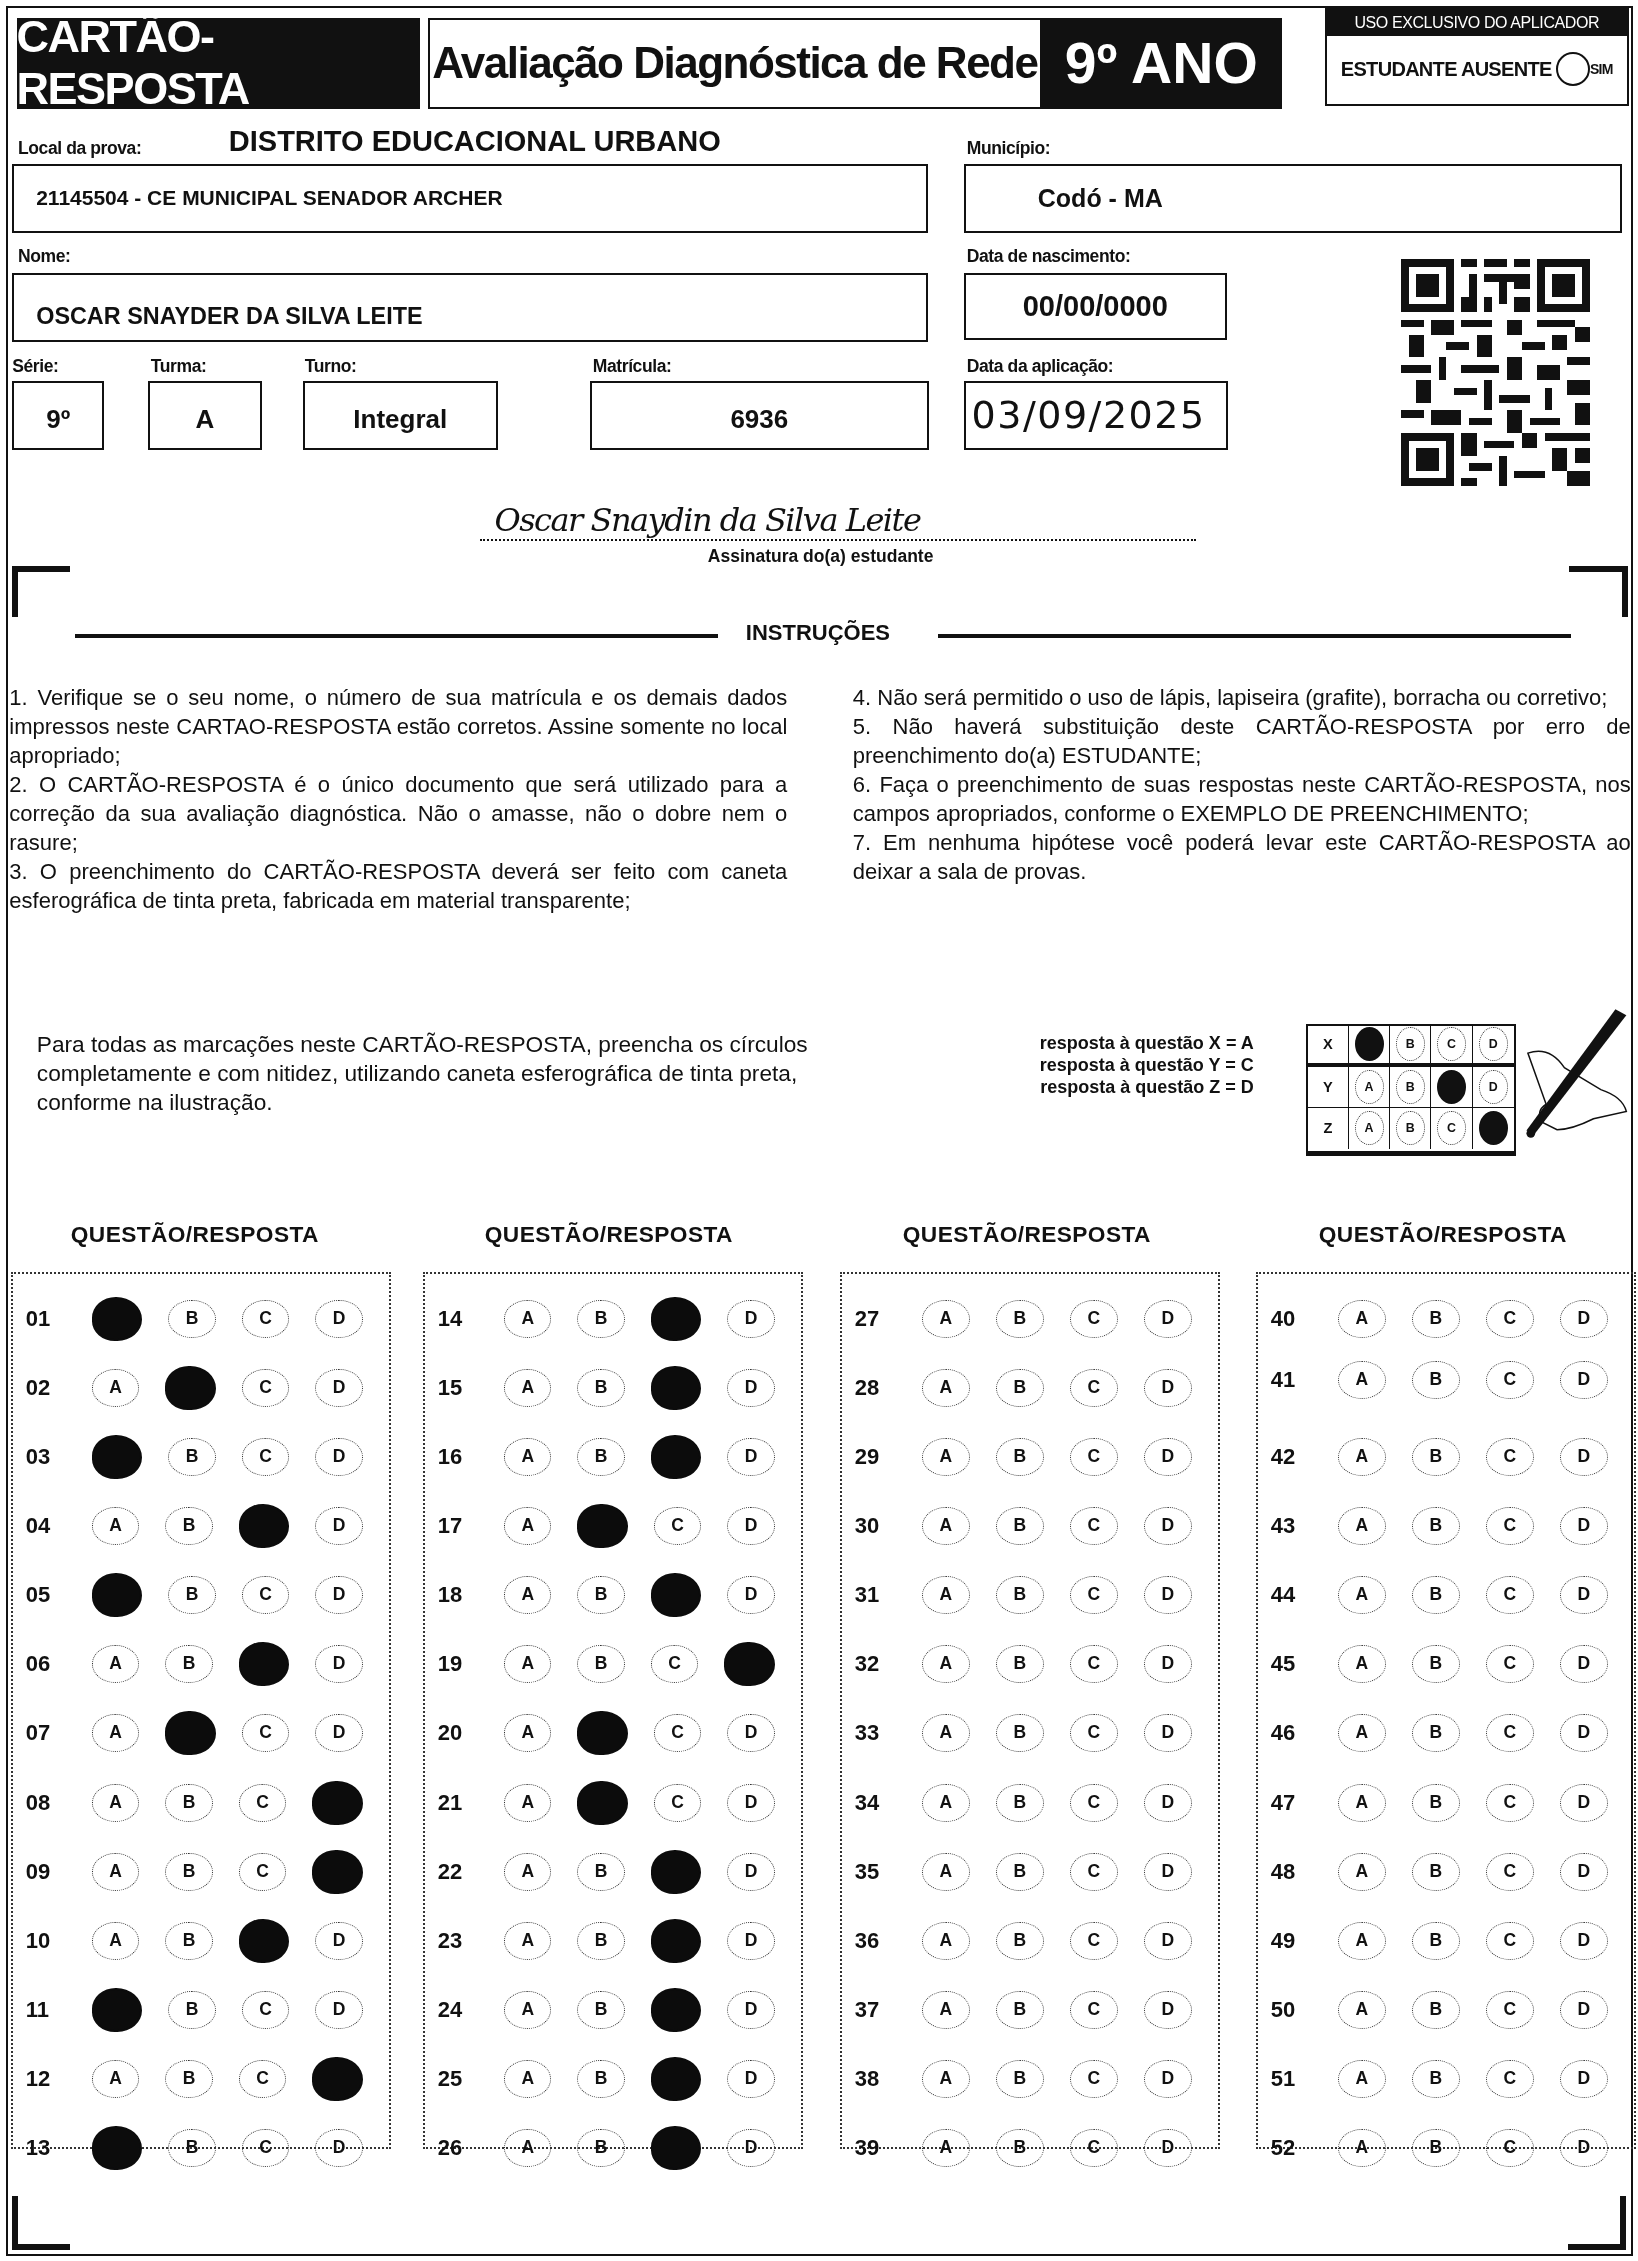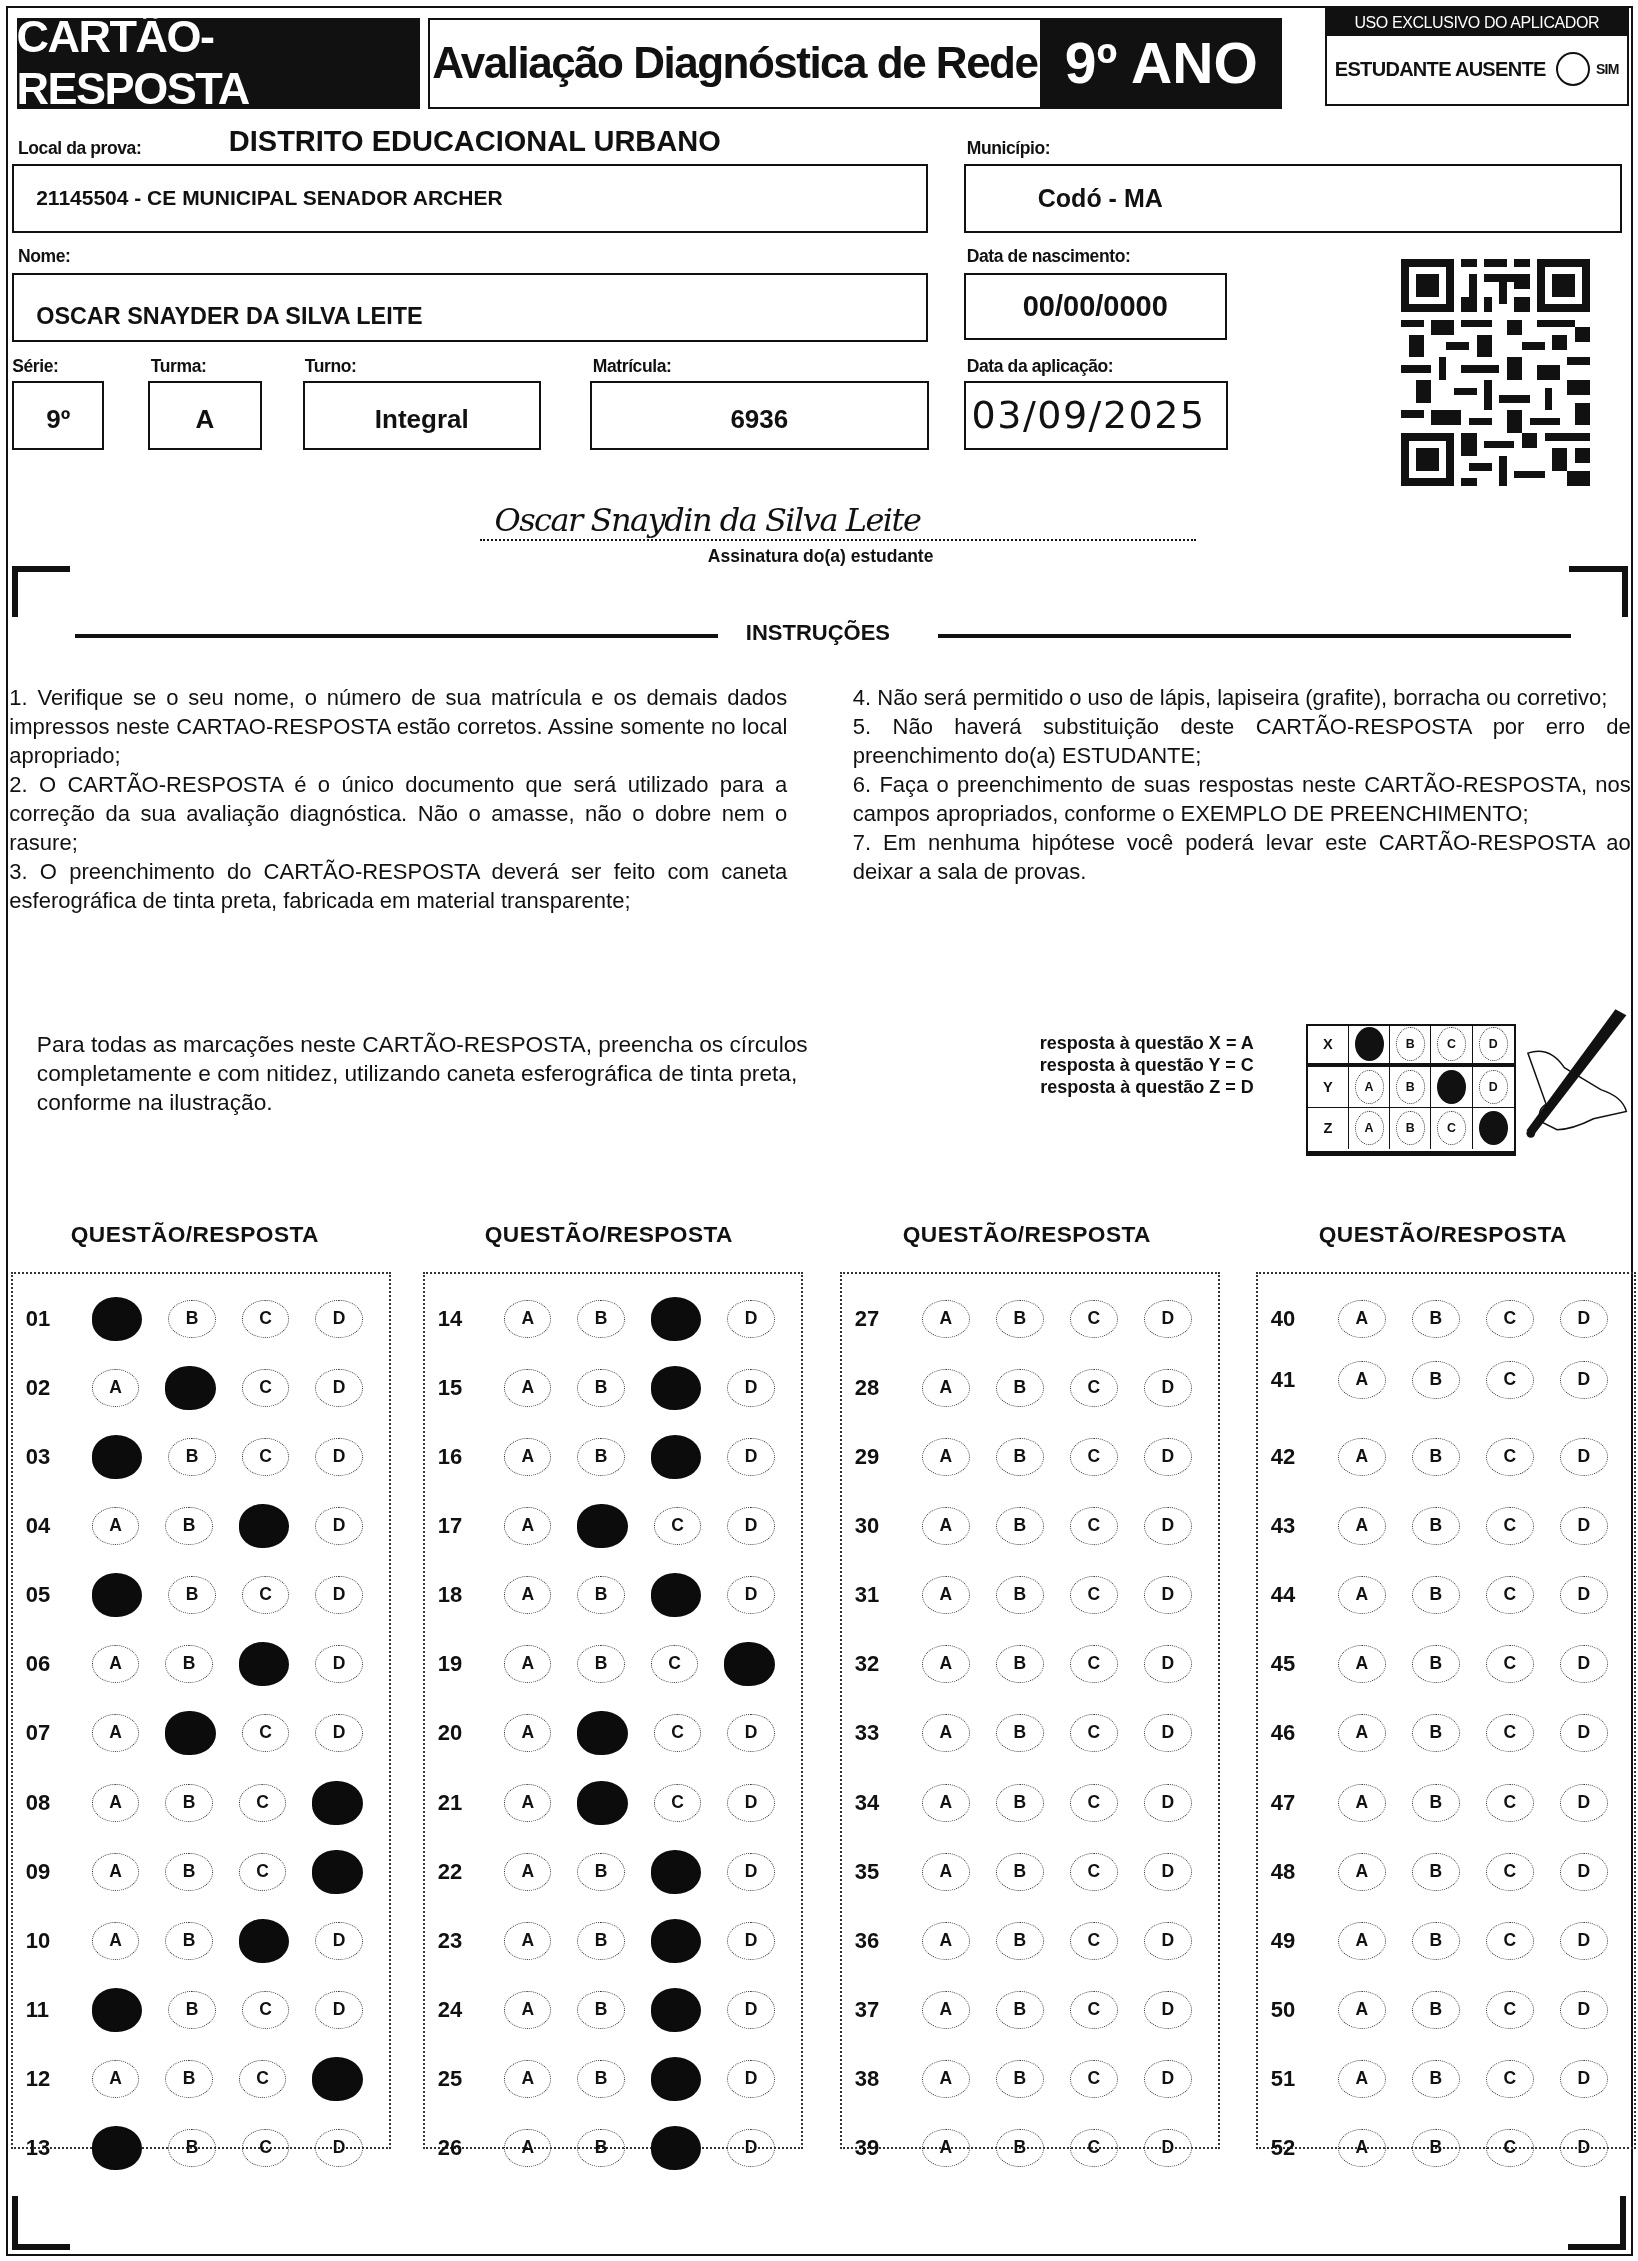--- a/index.html
+++ b/index.html
@@ -10,21 +10,21 @@
 
   
   .hdr-left { position: absolute; left: 8.8px; top: 10.2px; width: 403px; height: 91px; background: #111; color: #fff;
     display: flex; align-items: center; justify-content: center; font-size: 45px; font-weight: bold; letter-spacing: -1.5px; transform-origin: left; }
   .hdr-mid { position: absolute; left: 420px; top: 10.2px; width: 614px; height: 91px; border: 2.2px solid #111; background: #fff;
     display: flex; align-items: center; justify-content: center; font-size: 44px; font-weight: bold; letter-spacing: -1.5px; }
   .hdr-year { position: absolute; left: 1033px; top: 10.2px; width: 241px; height: 91px; background: #111; color: #fff;
     display: flex; align-items: center; justify-content: center; font-size: 57px; font-weight: bold; }
   .hdr-box { position: absolute; left: 1317px; top: 0px; width: 304px; height: 98px; border: 2.2px solid #111; }
   .hdr-box-title { height: 26px; background: #111; color: #fff; font-size: 16px; display: flex; align-items: center; justify-content: center; letter-spacing: -0.4px; }
-  .hdr-box-row { height: 67px; display: flex; align-items: center; justify-content: center; gap: 6px; font-size: 20px; font-weight: bold; letter-spacing: -0.7px; }
+  .hdr-box-row { height: 67px; display: flex; align-items: center; justify-content: center; gap: 0; font-size: 20px; font-weight: bold; letter-spacing: -0.7px; }
   .hdr-box-row .circ { width: 34px; height: 34px; border: 2.2px solid #111; border-radius: 50%; display: inline-block; margin-left: 4.4px; }
   .hdr-box-row .sim { font-size: 14px; }
 
   .district { position: absolute; left: 221px; top: 117px; font-size: 29px; font-weight: bold; }
   .label { position: absolute; font-size: 17.5px; font-weight: bold; letter-spacing: -0.4px; }
   .field { position: absolute; border: 2.2px solid #111; display: flex; align-items: center; font-weight: bold; }
   .field.left { padding-left: 22px; }
   .field.center { justify-content: center; }
 
   .qr { position: absolute; left: 1393px; top: 251px; width: 189px; height: 227px; }
@@ -93,21 +93,21 @@
   <div class="label" style="left:959px; top:238px;">Data de nascimento:</div>
   <div class="field center" style="left:956px; top:265px; width:263px; height:67px; font-size:29px;">00/00/0000</div>
 
   <div class="label" style="left:4.4px; top:348px;">Série:</div>
   <div class="field center" style="left:4.4px; top:373px; width:92px; height:69px; font-size:26px; padding-top:8.8px;">9º</div>
 
   <div class="label" style="left:143px; top:348px;">Turma:</div>
   <div class="field center" style="left:140px; top:373px; width:114px; height:69px; font-size:26px; padding-top:8.8px;">A</div>
 
   <div class="label" style="left:297px; top:348px;">Turno:</div>
-  <div class="field center" style="left:295px; top:373px; width:238px; height:69px; font-size:26px; padding-top:8.8px;">Integral</div>
+  <div class="field center" style="left:295px; top:373px; width:195px; height:69px; font-size:26px; padding-top:8.8px;">Integral</div>
 
   <div class="label" style="left:585px; top:348px;">Matrícula:</div>
   <div class="field center" style="left:582px; top:373px; width:339px; height:69px; font-size:26px; padding-top:8.8px;">6936</div>
 
   <div class="label" style="left:959px; top:348px;">Data da aplicação:</div>
   <div class="field" style="left:956px; top:373px; width:264px; height:69px; font-size:38px; font-weight:normal; font-family:'DejaVu Sans', sans-serif; padding-left:5.8px; letter-spacing:1.5px;">03/09/2025</div>
 
   <svg class="qr" viewBox="0 0 25 30" shape-rendering="crispEdges">
     <rect x="0" y="0" width="7" height="7" fill="#111"></rect>
       <rect x="1" y="1" width="5" height="5" fill="#fff"></rect>

